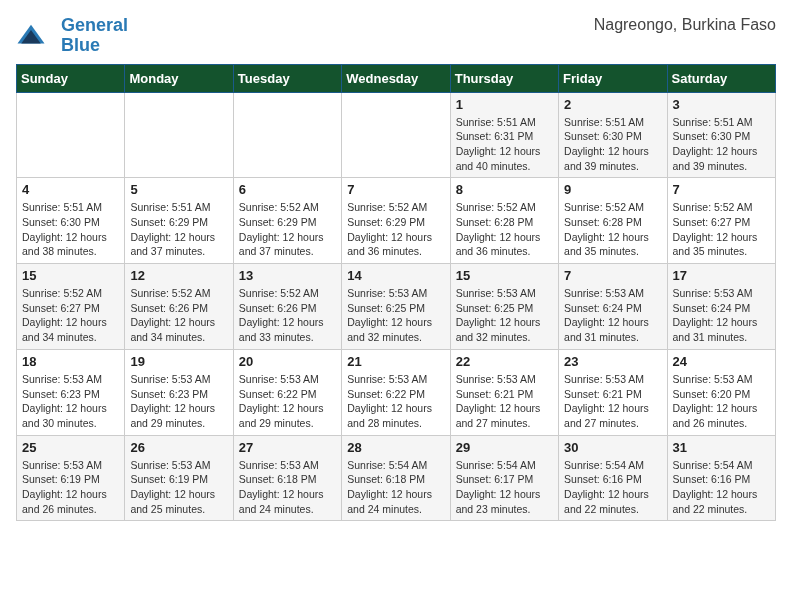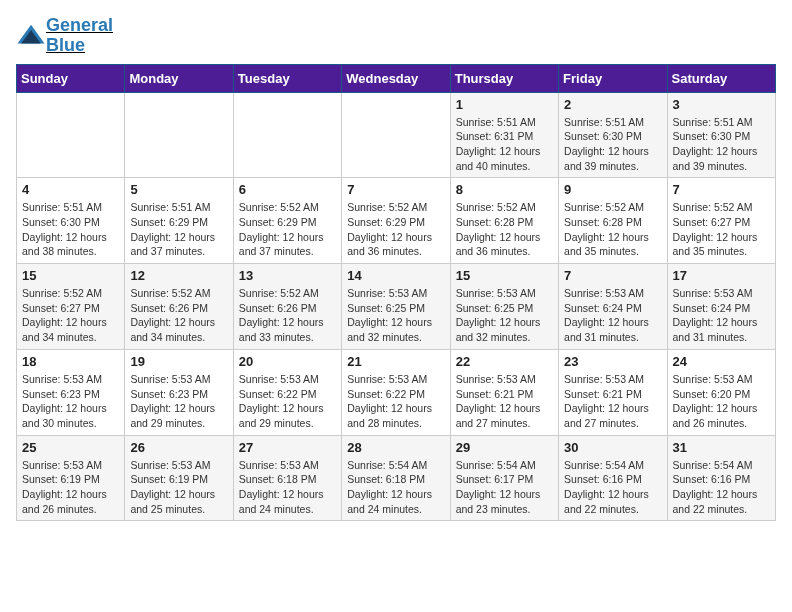--- a/index.html
+++ b/index.html
@@ -12,22 +12,21 @@
     }
     .header {
       display: flex;
       justify-content: space-between;
       align-items: flex-start;
       margin-bottom: 8px;
     }
     .logo {
       display: flex;
       align-items: center;
-      gap: 0;
-      text-decoration: underline;
+      gap: 15px;
     }
     .logo-text {
       font-size: 18px;
       font-weight: bold;
       color: #1a3a5c;
       line-height: 1.1;
     }
     .logo-text span {
       color: #2a7ab5;
     }
@@ -46,21 +45,21 @@
     .subtitle {
       font-size: 16px;
       color: #444;
     }
     table {
       width: 100%;
       border-collapse: collapse;
       font-size: 11px;
     }
     thead tr th {
-      background: #4c1d95;
+      background: #14532d;
       color: #fff;
       padding: 6px 4px;
       text-align: left;
       font-size: 13px;
       font-weight: bold;
       border: 1px solid #1a5a8a;
     }
     tbody tr td {
       border: 1px solid #ccc;
       vertical-align: top;
@@ -96,20 +95,21 @@
     <svg class="logo-icon" viewBox="0 0 40 40">
       <polygon points="20,5 38,30 2,30" fill="#2a7ab5"></polygon>
       <polygon points="20,12 33,30 7,30" fill="#1a3a5c"></polygon>
     </svg>
     <div class="logo-text">
       <div><span>General</span></div>
       <div><span style="color:#2a7ab5">Blue</span></div>
     </div>
   </div>
   <div class="title-block">
+    <div class="subtitle">Nagreongo, Burkina Faso</div>
   </div>
 </div>
 
 <table>
   <thead>
     <tr>
 
     <th>Sunday</th>
         <th>Monday</th>
         <th>Tuesday</th>

